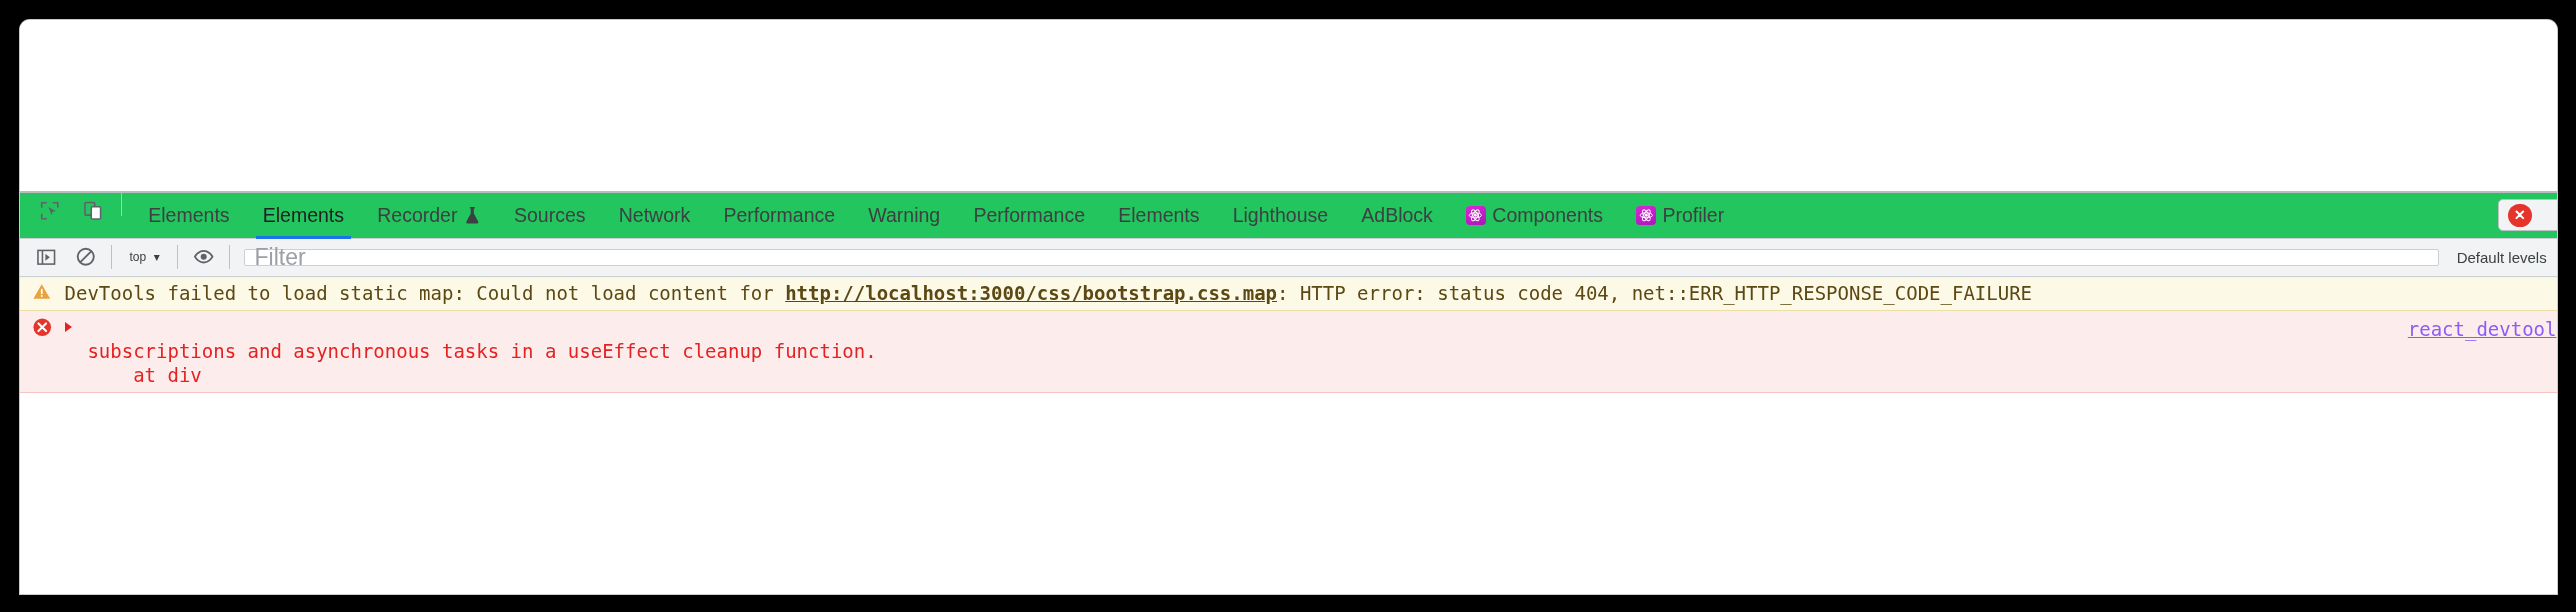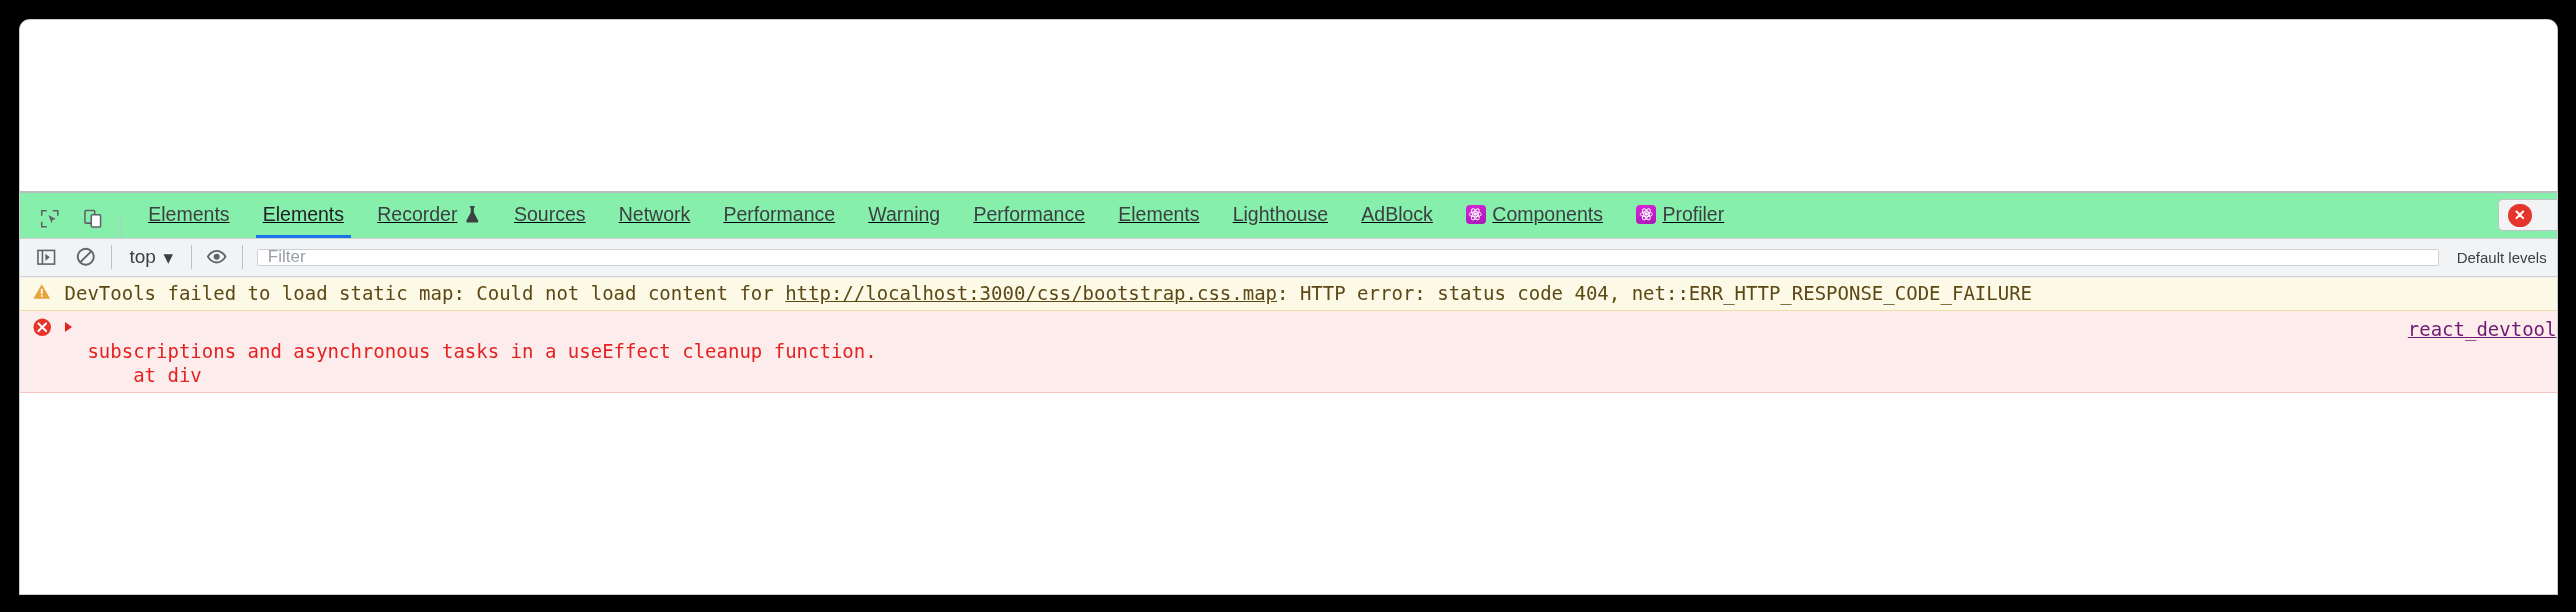--- a/index.html
+++ b/index.html
@@ -46,26 +46,25 @@
     height: 403px;
     background: #f1f3f4;
     border-top: 2px solid #b9bdc0;
     box-sizing: border-box;
   }
 
   
   #tabbar {
     position: relative;
     height: 46px;
-    background: #86efac;
-    display: flex;
-    align-items: flex-end;
+    background: #22c55e;
+    display: flex;
+    align-items: flex-start;
     border-bottom: 1px solid #cdd0d2;
     box-sizing: border-box;
-    text-decoration: underline;
   }
   .tb-icon-btn {
     width: 37px;
     height: 37px;
     margin-left: 5.9px;
     display: flex;
     align-items: center;
     justify-content: center;
     border-radius: 2.9px;
   }
@@ -153,37 +152,37 @@
     height: 29px;
     display: flex;
     align-items: center;
     justify-content: center;
     flex: 0 0 auto;
   }
   #context-select {
     display: flex;
     align-items: center;
     gap: 7.8px;
-    font-size: 19px;
+    font-size: 12px;
     color: #3c4043;
     padding: 0 7.8px;
     height: 29px;
     white-space: nowrap;
   }
   #filter-input {
     flex: 1 1 auto;
     height: 17px;
     margin: 0 3.9px;
     background: #ffffff;
     border: 1px solid #cdd0d2;
     border-radius: 2px;
     display: flex;
     align-items: center;
     padding: 0 9.8px;
-    font-size: 17px;
+    font-size: 23px;
     color: #9aa0a6;
     box-sizing: border-box;
     min-width: 0;
   }
   #levels-select {
     font-size: 15px;
     color: #3c4043;
     padding: 0 9.8px 0 13.7px;
     white-space: nowrap;
     flex: 0 0 auto;
@@ -231,39 +230,40 @@
     flex: 1 1 auto;
     min-width: 0;
     padding-right: 11.7px;
     white-space: pre;
     overflow: hidden;
   }
   .warn-text { color: #5c4813; }
   .warn-text a, .err-text a {
     color: inherit;
     text-decoration: underline;
+    font-weight: bold;
   }
   .err-text { color: #e52222; }
   .disclosure {
     display: inline-block;
     width: 0;
     height: 0;
     border-top: 5.9px solid transparent;
     border-bottom: 5.9px solid transparent;
     border-left: 7.8px solid #e52222;
     vertical-align: middle;
     margin: 0 3.9px 2.9px 0;
   }
   .msg-source-link {
     position: absolute;
     right: 0;
     top: 5.9px;
     font-family: "DejaVu Sans Mono", monospace;
     font-size: 19px;
-    color: #701a75;
+    color: #8b5cf6;
     white-space: nowrap;
   }
   .stack-line { display: block; }
 </style>
 </head>
 <body>
 
 <div id="browser-window">
 
   <div id="page-viewport"></div>

